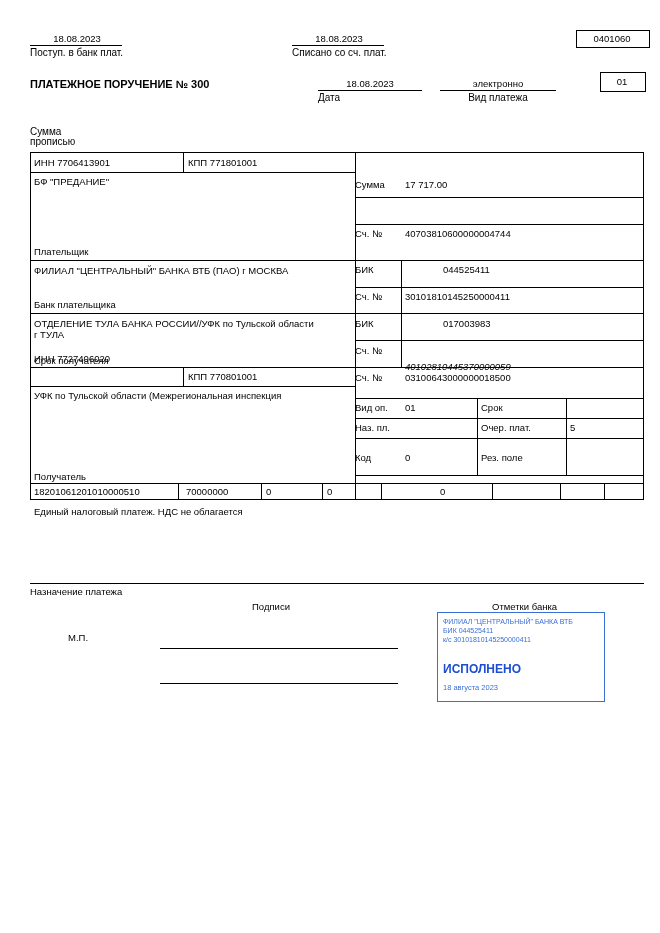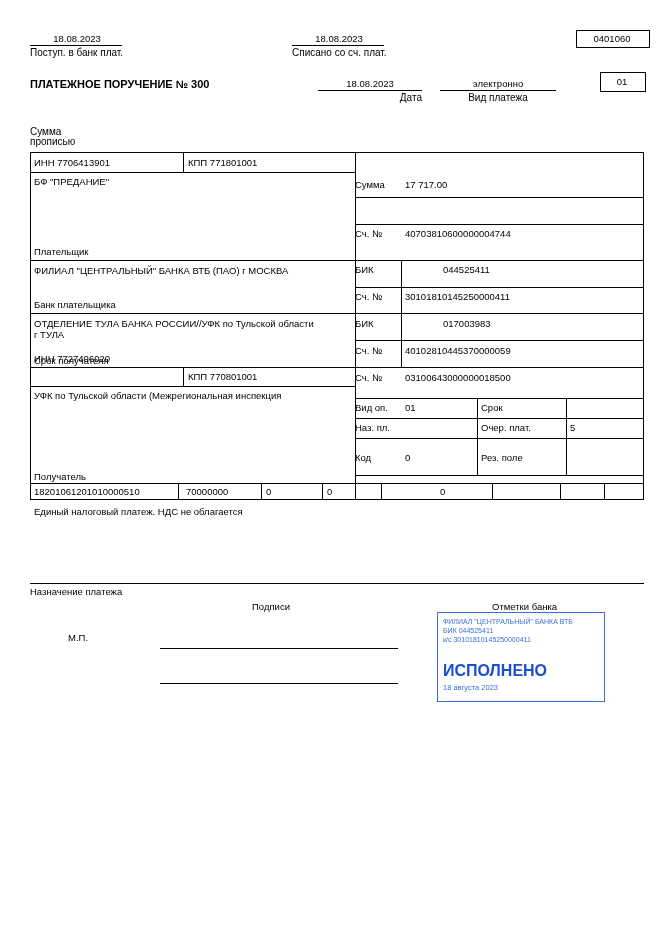--- a/index.html
+++ b/index.html
@@ -37,21 +37,21 @@
   #top-date-mid { left: 300px; top: 33px; width: 78px; text-align: center; }
   #top-date-mid-line { left: 292px; top: 45px; width: 92px; }
   #top-date-mid-lbl { left: 292px; top: 47px; width: 110px; }
 
   #form-code-box { left: 576px; top: 30px; width: 72px; height: 16px; }
   #form-code-val { left: 576px; top: 33px; width: 72px; text-align: center; }
 
   #title { left: 30px; top: 78px; font-size: 11px; font-weight: bold; }
   #doc-date { left: 330px; top: 78px; width: 80px; text-align: center; }
   #doc-date-line { left: 318px; top: 90px; width: 104px; }
-  #doc-date-lbl { left: 318px; top: 92px; width: 104px; text-align: right; }
+  #doc-date-lbl { left: 318px; top: 92px; width: 104px; text-align: left; }
 
   #pay-kind { left: 450px; top: 78px; width: 96px; text-align: center; }
   #pay-kind-line { left: 440px; top: 90px; width: 116px; }
   #pay-kind-lbl { left: 440px; top: 92px; width: 116px; text-align: center; }
 
   #doc-type-box { left: 600px; top: 72px; width: 44px; height: 18px; }
   #doc-type-val { left: 600px; top: 76px; width: 44px; text-align: center; }
 
   
   #sum-words-lbl { left: 30px; top: 126px; width: 60px; }
@@ -80,21 +80,21 @@
   #sum-val { left: 405px; top: 179px; }
   #sch-payer-lbl { left: 355px; top: 228px; }
   #sch-payer-val { left: 405px; top: 228px; }
   #bik-payer-lbl { left: 355px; top: 264px; }
   #bik-payer-val { left: 443px; top: 264px; }
   #sch-bank-payer-lbl { left: 355px; top: 291px; }
   #sch-bank-payer-val { left: 405px; top: 291px; }
   #bik-payee-lbl { left: 355px; top: 318px; }
   #bik-payee-val { left: 443px; top: 318px; }
   #sch-bank-payee-lbl { left: 355px; top: 345px; }
-  #sch-bank-payee-val { left: 405px; top: 345px; }
+  #sch-bank-payee-val { left: 405px; top: 361px; font-style: italic; }
   #sch-payee-lbl { left: 355px; top: 372px; }
   #sch-payee-val { left: 405px; top: 372px; }
 
   #vid-op-lbl { left: 355px; top: 402px; }
   #vid-op-val { left: 405px; top: 402px; }
   #srok-lbl { left: 481px; top: 402px; }
   #srok-val { left: 570px; top: 402px; }
   #naz-pl-lbl { left: 355px; top: 422px; }
   #naz-pl-val { left: 405px; top: 422px; }
   #ocher-lbl { left: 481px; top: 422px; }
@@ -115,21 +115,21 @@
   #bank-marks-lbl { left: 492px; top: 601px; }
   #mp { left: 68px; top: 632px; }
   #sig-line-1 { left: 160px; top: 648px; width: 238px; }
   #sig-line-2 { left: 160px; top: 683px; width: 238px; }
 
   #stamp-box { left: 437px; top: 612px; width: 166px; height: 88px; border: 1px solid #3a6fd8; }
   .stamp-txt { position: absolute; color: #3a6fd8; font-size: 7px; }
   #stamp-l1 { left: 443px; top: 618px; }
   #stamp-l2 { left: 443px; top: 627px; }
   #stamp-l3 { left: 443px; top: 636px; }
-  #stamp-ok { left: 443px; top: 662px; font-size: 16px; font-weight: bold; color: #1b4fd0; }
+  #stamp-ok { left: 443px; top: 662px; font-size: 12px; font-weight: bold; color: #1b4fd0; }
   #stamp-date { left: 443px; top: 683px; font-size: 7.5px; color: #3a6fd8; }
 </style>
 </head>
 <body>
 
 <div class="page">
 
   <div class="abs val" id="top-date-left">18.08.2023</div>
   <div class="hline" id="top-date-left-line"></div>
   <div class="abs lbl" id="top-date-left-lbl">Поступ. в банк плат.</div>

